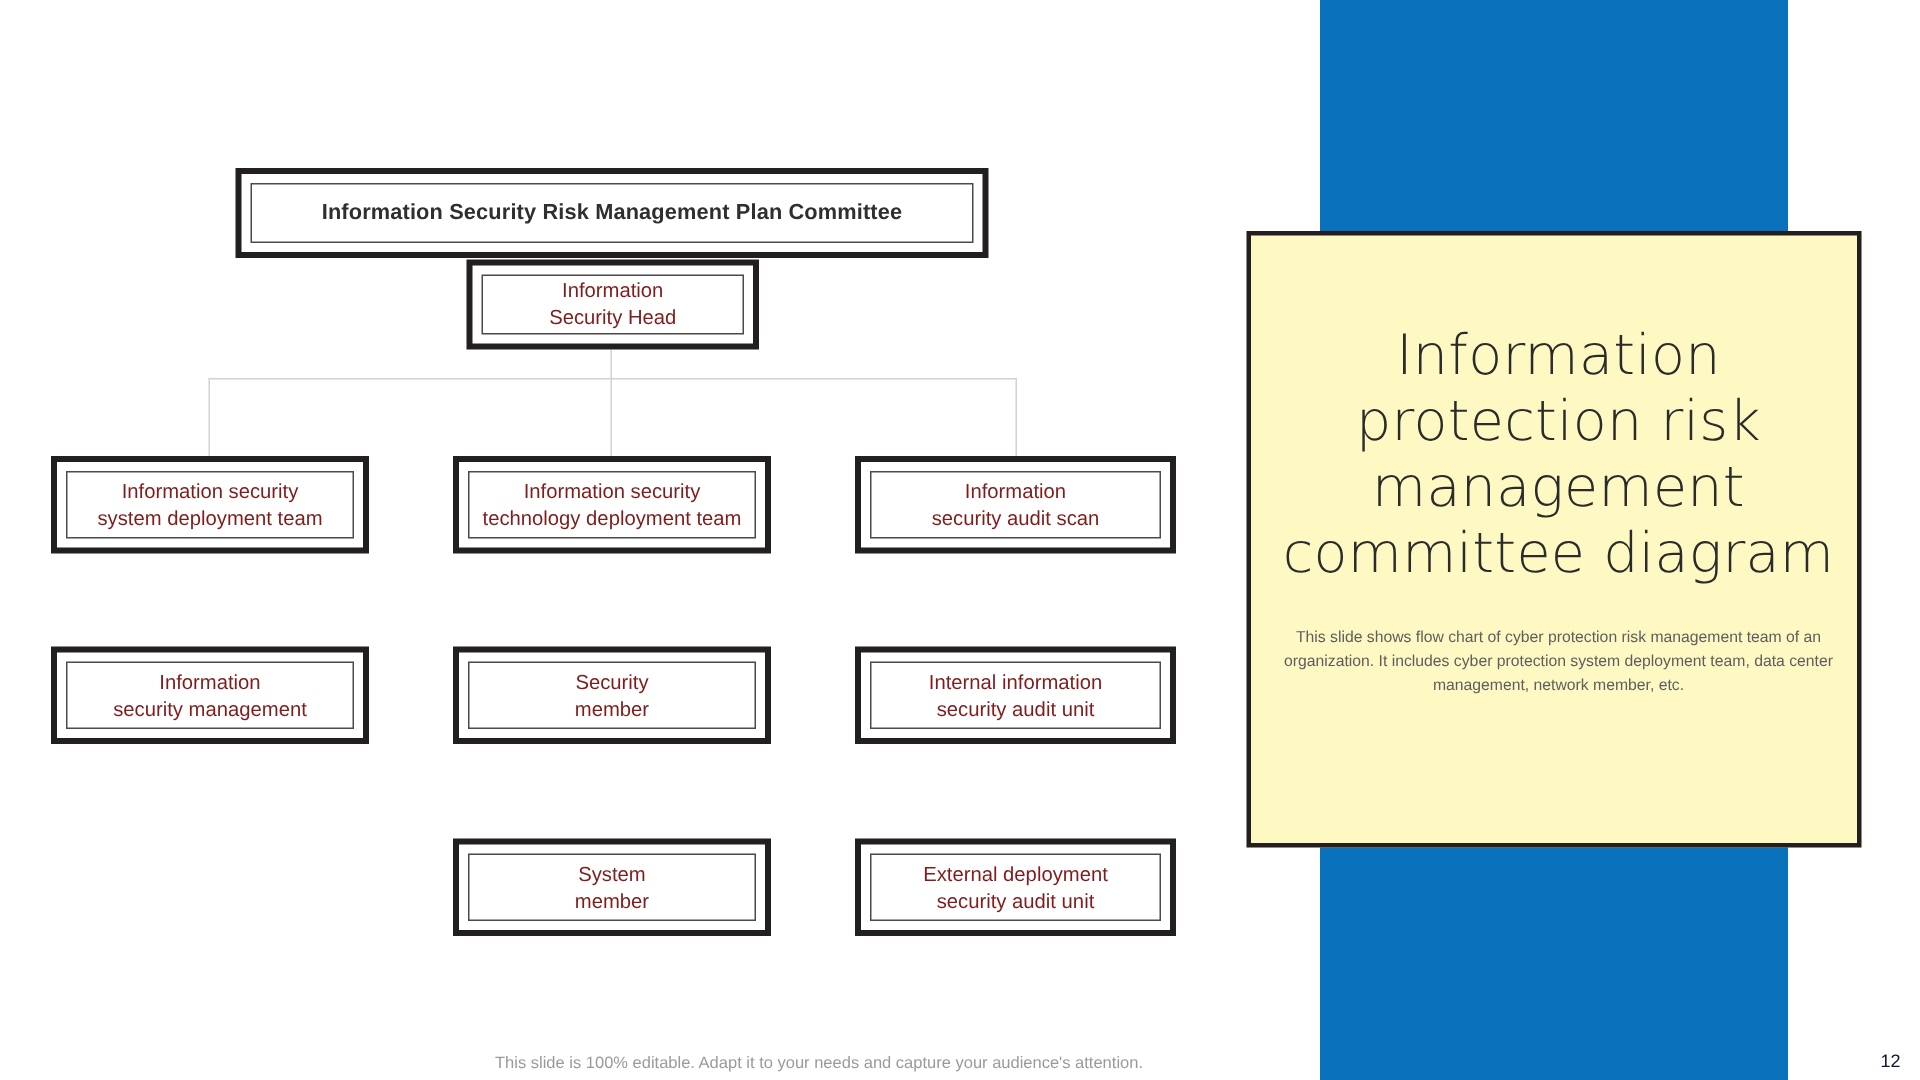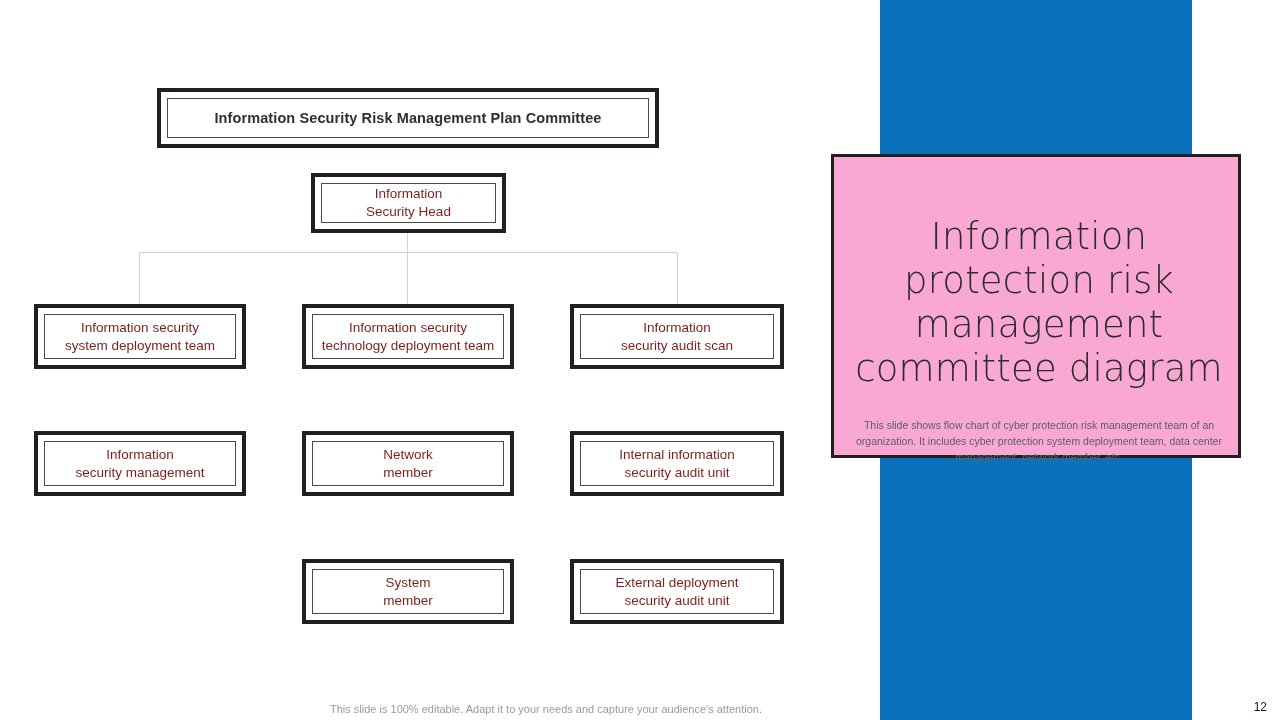--- a/index.html
+++ b/index.html
@@ -28,22 +28,22 @@
     height: 720px;
     background: #0a72bd;
   }
 
   
   .info-card {
     position: absolute;
     left: 831px;
     top: 154px;
     width: 410px;
-    height: 304px;
-    background: #f9a8d4;
+    height: 411px;
+    background: #fef9c3;
     border: 3px solid #231f20;
   }
 
   .info-card-title {
     position: absolute;
     left: 18px;
     top: 58px;
     width: 374px;
     text-align: center;
     font-family: "DejaVu Sans", sans-serif;
@@ -86,21 +86,21 @@
   }
   .node .label {
     font-size: 13.5px;
     line-height: 18px;
     color: #7f1d1d;
     white-space: pre-line;
   }
 
   
   .node.committee {
-    left: 157px; top: 88px; width: 502px; height: 60px;
+    left: 157px; top: 112px; width: 502px; height: 60px;
   }
   .node.committee .label {
     font-size: 14.5px;
     font-weight: bold;
     color: #2f2f2f;
     letter-spacing: 0.1px;
   }
 
   
   .node.head {
@@ -191,21 +191,21 @@
   </div>
 
   <div class="node r2 c1">
     <div class="inner">
       <span class="label">Information
 security management</span>
     </div>
   </div>
   <div class="node r2 c2">
     <div class="inner">
-      <span class="label">Network
+      <span class="label">Security
 member</span>
     </div>
   </div>
   <div class="node r2 c3">
     <div class="inner">
       <span class="label">Internal information
 security audit unit</span>
     </div>
   </div>
 

